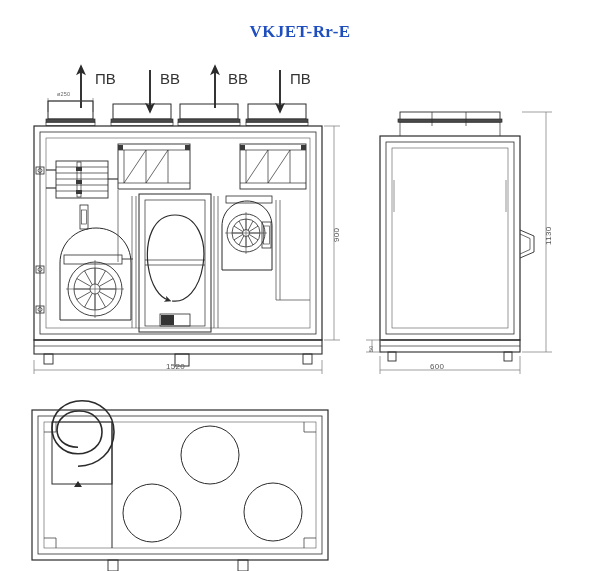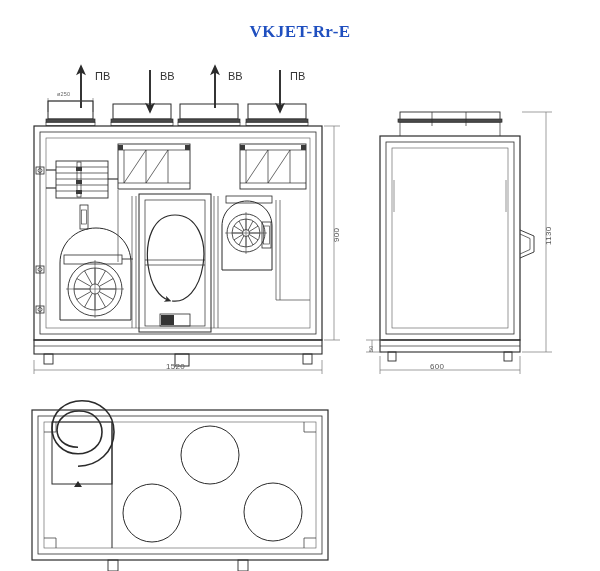--- a/index.html
+++ b/index.html
@@ -37,21 +37,21 @@
     position: absolute;
     left: 0; top: 0;
   }
   .lbl {
     position: absolute;
     font-family: "Liberation Sans", sans-serif;
     color: #2a2a2a;
     white-space: nowrap;
   }
   .flow-label {
-    font-size: 11px;
+    font-size: 15px;
     font-weight: 500;
     color: #333333;
   }
   .dim-label {
     font-size: 8px;
     color: #555555;
     letter-spacing: 0.3px;
   }
   .dim-label-sm {
     font-size: 5.5px;

